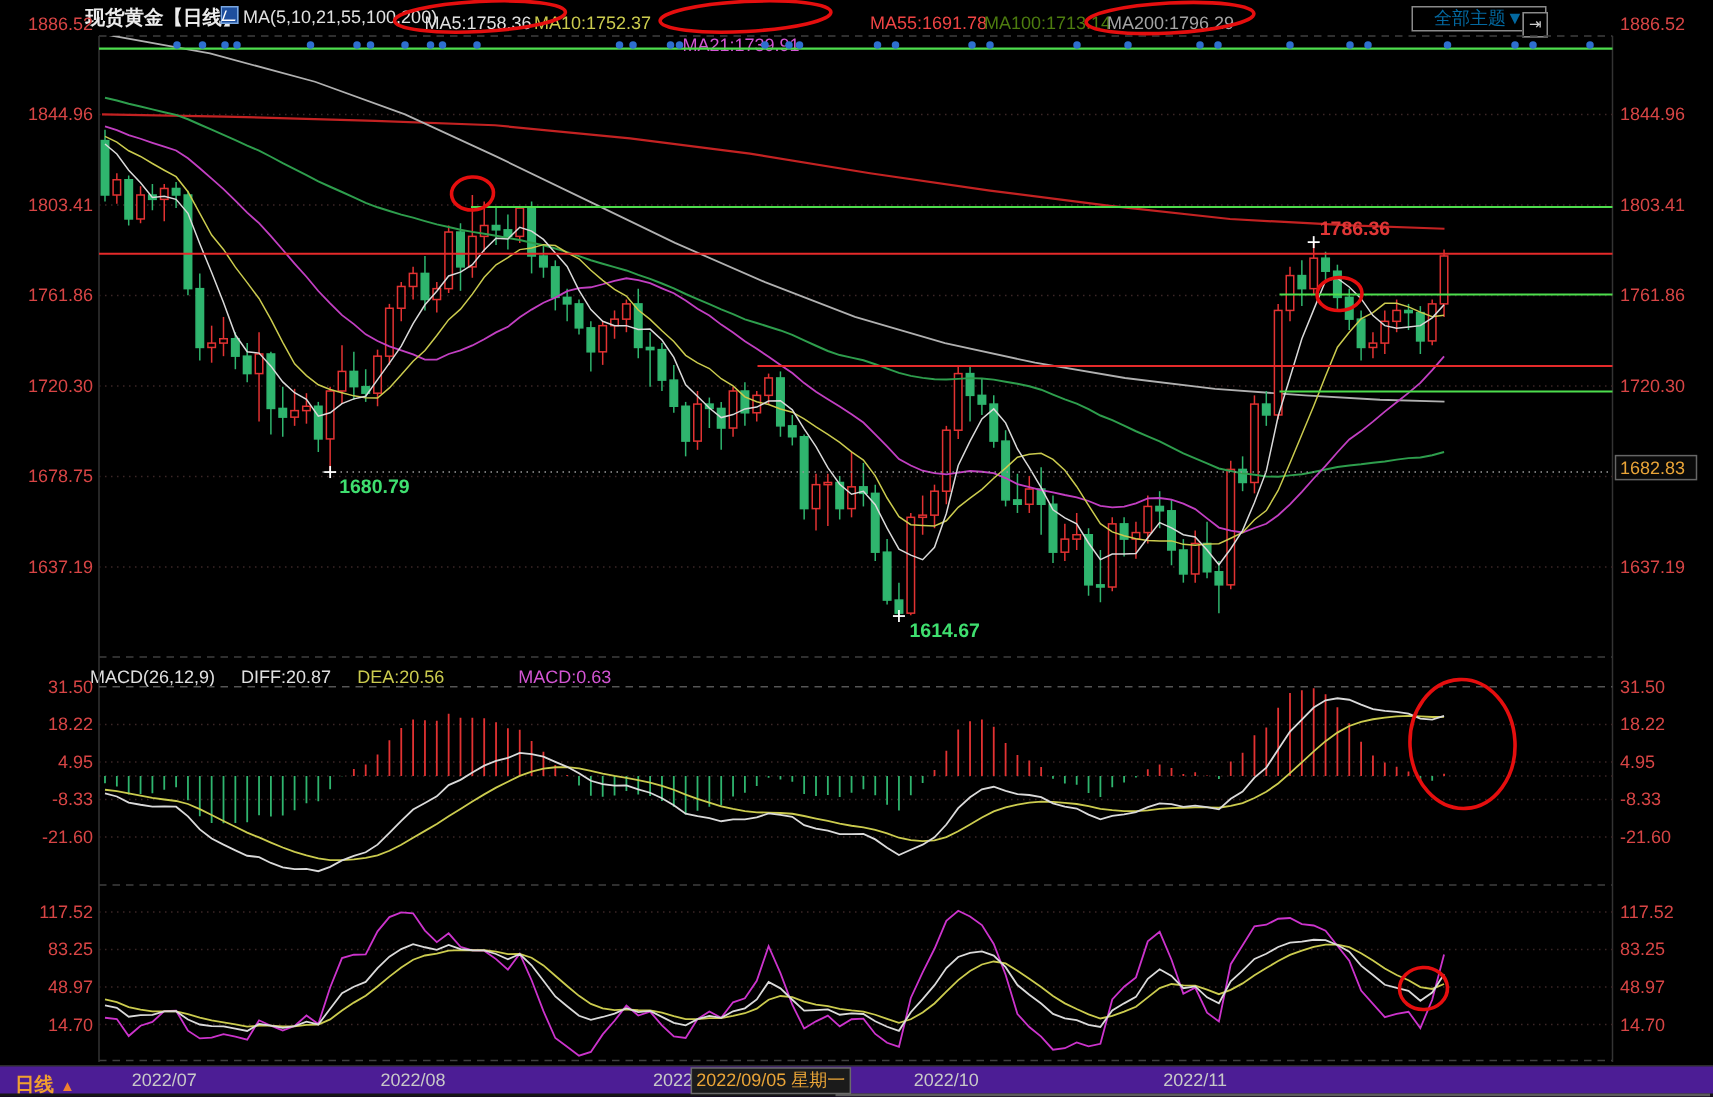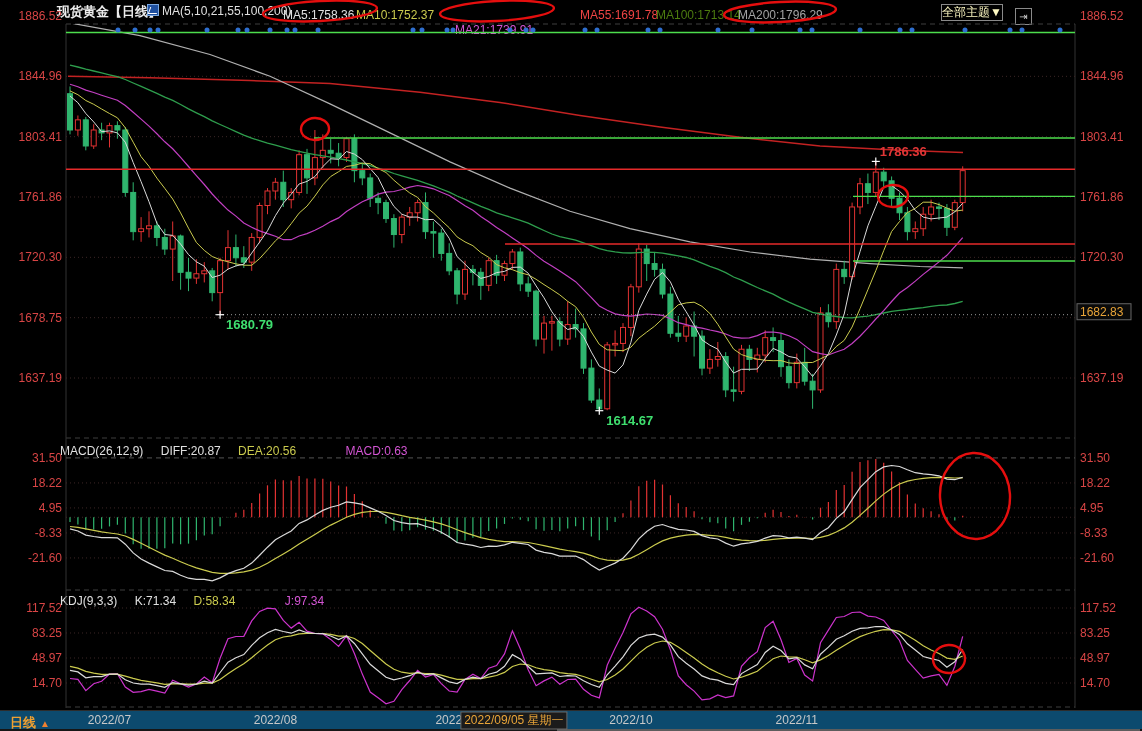--- a/index.html
+++ b/index.html
@@ -6,31 +6,31 @@
   .screen{position:relative;width:1142px;height:731px;background:#000;overflow:hidden;
           font-family:"Liberation Sans",sans-serif;}
   .hdr{position:absolute;top:0;left:0;width:1142px;height:22px;font-size:12px;color:#ddd;}
   .hdr span{position:absolute;top:4px;white-space:nowrap;}
   .hdr .title{left:57px;top:3px;font-size:13px;color:#ececec;font-weight:bold;}
   .chart-ico{position:absolute;left:147px;top:5px;width:12px;height:12px;background:#1e4f9e;
              box-shadow:inset 0 0 0 1px #7aa7e0;}
   .chart-ico i{position:absolute;left:2px;top:3px;width:8px;height:6px;
                border-left:1px solid #fff;border-bottom:1px solid #fff;transform:skewX(-20deg);}
   .ma-params{left:162px;color:#e0e0e0;}
-  .theme-btn{position:absolute;left:941px;top:2px;height:15px;line-height:15px;padding:0 0;
-             border:1px solid #8a8a8a;color:#fef9c3;font-size:12px;background:#000;cursor:pointer;}
+  .theme-btn{position:absolute;left:941px;top:2px;height:15px;line-height:15px;padding:0 14px;
+             border:1px solid #8a8a8a;color:#0369a1;font-size:12px;background:#000;cursor:pointer;}
   .tools{position:absolute;left:1015px;top:2px;display:flex;gap:3px;}
   .tools .tb{width:15px;height:15px;border:1px solid #8a8a8a;color:#cfcfcf;font-size:10px;
              line-height:15px;text-align:center;background:#000;cursor:pointer;}
   .phead{position:absolute;left:60px;font-size:12px;white-space:nowrap;}
   .phead span{margin-right:14px;}
   .macd-head{top:444px;}
   .kdj-head{top:594px;}
   .c-white{color:#e0e0e0;} .c-yel{color:#cbcb4e;} .c-mag{color:#d455d4;padding-left:32px;}
-  .bbar{position:absolute;left:0;top:710px;width:1142px;height:21px;background:#0c4a6e;
+  .bbar{position:absolute;left:0;top:710px;width:1142px;height:21px;background:#4c1d95;
         border-top:1px solid #2c2c2c;}
   .period{position:absolute;left:10px;top:3px;font-size:13px;font-weight:bold;color:#f0a030;}
   .period .arr{font-size:10px;color:#f08030;margin-left:4px;}
   .scroll-track{position:absolute;left:0;bottom:0;width:1142px;height:3px;background:#161616;}
   .scroll-thumb{position:absolute;left:557px;bottom:0;width:583px;height:3px;background:#5c5c5c;}
   svg.overlay{position:absolute;left:0;top:0;pointer-events:none;}
 </style>
 </head>
 <body>
 
@@ -59,26 +59,20 @@
       </span>
   </div>
 
   <div class="phead macd-head">
     <span class="c-white">MACD(26,12,9)</span>
     <span class="c-white">DIFF:20.87</span>
     <span class="c-yel">DEA:20.56</span>
     <span class="c-mag">MACD:0.63</span>
   </div>
 
-  <div class="phead kdj-head">
-    <span class="c-white">KDJ(9,3,3)</span>
-    <span class="c-white">K:71.34</span>
-    <span class="c-yel">D:58.34</span>
-    <span class="c-mag">J:97.34</span>
-  </div>
 
   <div class="bbar">
     <span class="period"><span>日线</span><span class="arr">▲</span></span>
     <span class="scroll-track"></span>
     <span class="scroll-thumb"></span>
   </div>
 
   <svg class="overlay" id="overlay" width="1142" height="731" viewBox="0 0 1142 731">
       <defs>
         <clipPath id="clipMain">

